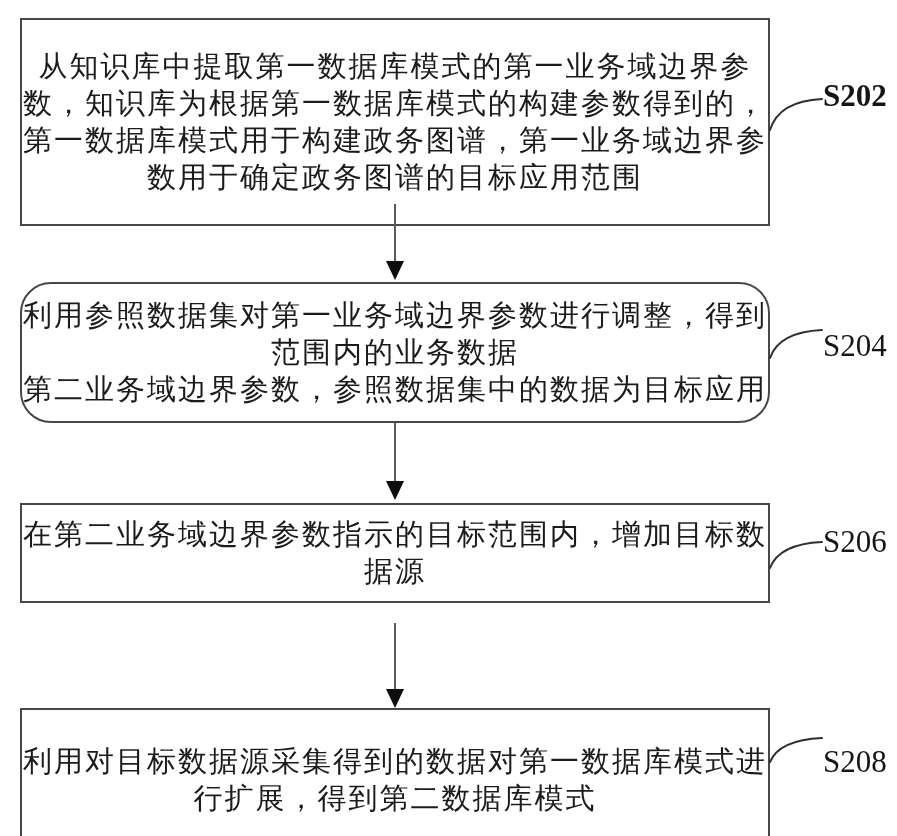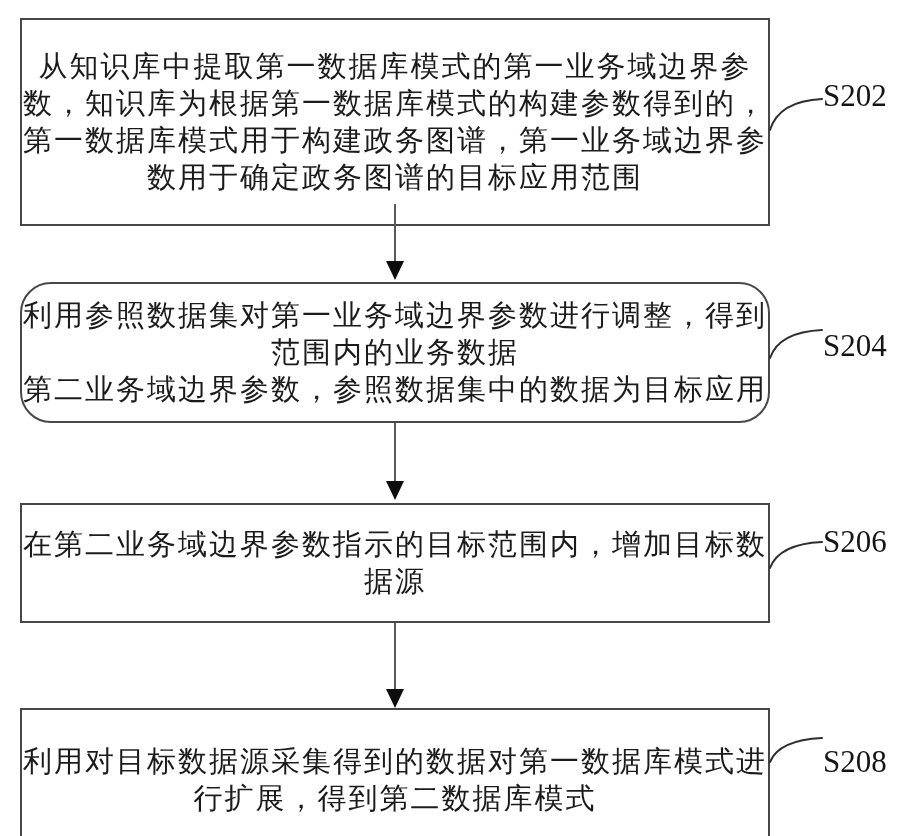--- a/index.html
+++ b/index.html
@@ -25,21 +25,21 @@
   }
   .box .txt-line {
     font-size: 29px;
     line-height: 37px;
     letter-spacing: 2px;
     color: #1b1b1b;
     white-space: nowrap;
   }
   .box1 { top: 18px;  height: 208px; }
   .box2 { top: 282px; height: 141px; border-radius: 31px; }
-  .box3 { top: 503px; height: 120px; }
+  .box3 { top: 503px; height: 100px; }
   .box4 { top: 708px; height: 144px; }
 
   .arrow-line {
     position: absolute;
     left: 394px;
     width: 2px;
     background: #5a5a5a;
   }
   .a1 { top: 204px; height: 58px; }
   .a2 { top: 423px; height: 59px; }
@@ -59,21 +59,21 @@
   .h3 { top: 689px; }
 
   .step-label {
     position: absolute;
     left: 823px;
     font-size: 31px;
     line-height: 31px;
     color: #151515;
     font-family: "Liberation Serif", "DejaVu Serif", serif;
   }
-  .l1 { top: 80px; }
+  .l1 { top: 80px; font-weight: bold; }
   .l2 { top: 330px; }
   .l3 { top: 526px; }
   .l4 { top: 746px; }
 
   .leader { position: absolute; left: 753px; width: 70px; height: 52px; }
   .c1 { top: 86px; }
   .c2 { top: 318px; }
   .c3 { top: 530px; }
   .c4 { top: 726px; }
   .leader path {

